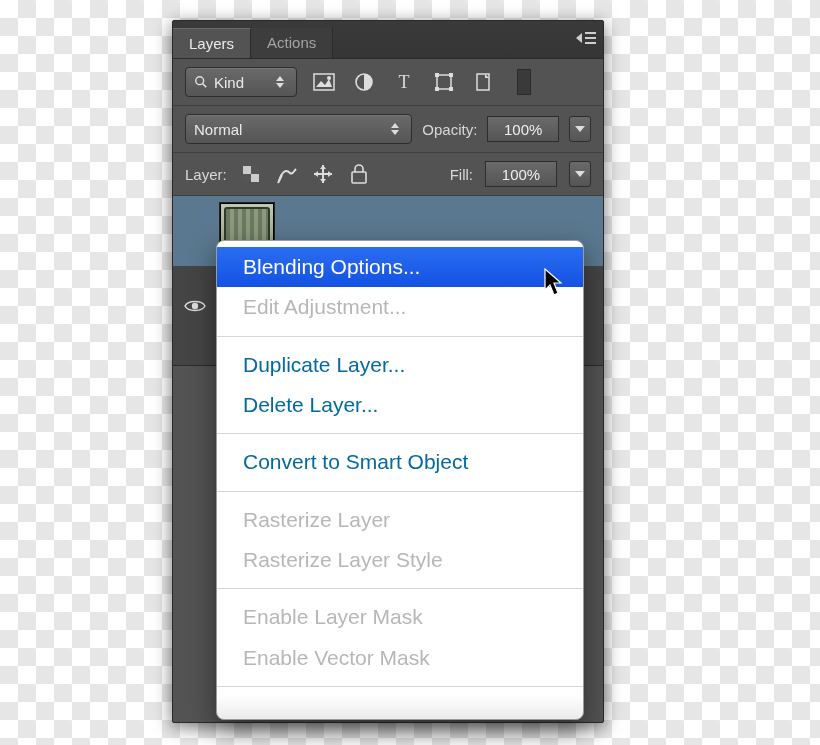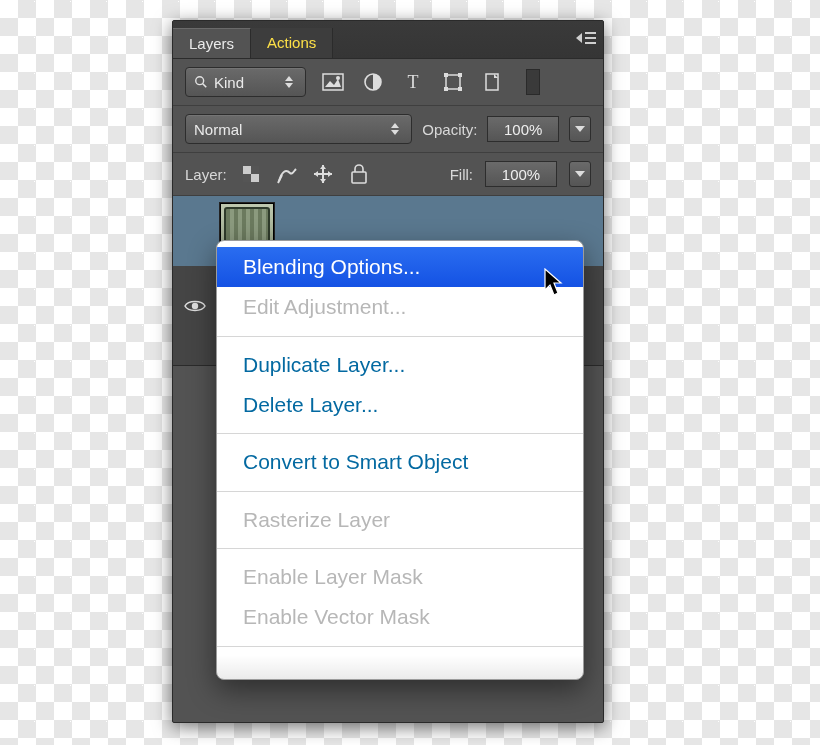--- a/index.html
+++ b/index.html
@@ -33,21 +33,21 @@
     display: flex;
     align-items: flex-end;
     border-bottom: 1px solid #2b2b2b;
     position: relative;
   }
   .tab {
     height: 30px;
     line-height: 30px;
     padding: 0 16px;
     font-size: 15px;
-    color: #fde047;
+    color: #a3a3a3;
     border-right: 1px solid #2b2b2b;
     background: #3d3d3d;
   }
   .tab.active {
     background: #535353;
     border-top: 1px solid #6a6a6a;
     color: #eaeaea;
     margin-top: 24px;
   }
   .tab-label { pointer-events: none; }
@@ -75,21 +75,21 @@
     border-radius: 4px;
     height: 30px;
     display: flex;
     align-items: center;
     color: #eaeaea;
     font-size: 15px;
     padding: 0 10px 0 8px;
     gap: 6px;
     box-shadow: inset 0 1px 0 rgba(255,255,255,0.08);
   }
-  .kind-select { width: 121px; }
+  .kind-select { width: 112px; }
   .kind-select .mag { width: 14px; height: 14px; }
   .spinner-arrows {
     margin-left: auto;
     width: 10px;
     height: 16px;
     display: flex;
     flex-direction: column;
     justify-content: center;
     gap: 2px;
   }
@@ -356,20 +356,21 @@
 <div class="context-menu">
   <div class="menu-item highlight">Blending Options...</div>
   <div class="menu-item disabled">Edit Adjustment...</div>
   <div class="menu-sep"></div>
   <div class="menu-item">Duplicate Layer...</div>
   <div class="menu-item">Delete Layer...</div>
   <div class="menu-sep"></div>
   <div class="menu-item">Convert to Smart Object</div>
   <div class="menu-sep"></div>
   <div class="menu-item disabled">Rasterize Layer</div>
+  <div class="menu-item disabled">Rasterize Layer Style</div>
   <div class="menu-sep"></div>
   <div class="menu-item disabled">Enable Layer Mask</div>
   <div class="menu-item disabled">Enable Vector Mask</div>
   <div class="menu-sep"></div>
   <div class="fade-bottom"></div>
 </div>
 
 <div class="cursor">
   <svg width="22" height="30" viewBox="0 0 22 30">
     <path d="M1 1 L1 22 L6 17 L10 27 L14 25 L10 15 L17 15 Z" fill="#000" stroke="#fff" stroke-width="1.2"></path>

